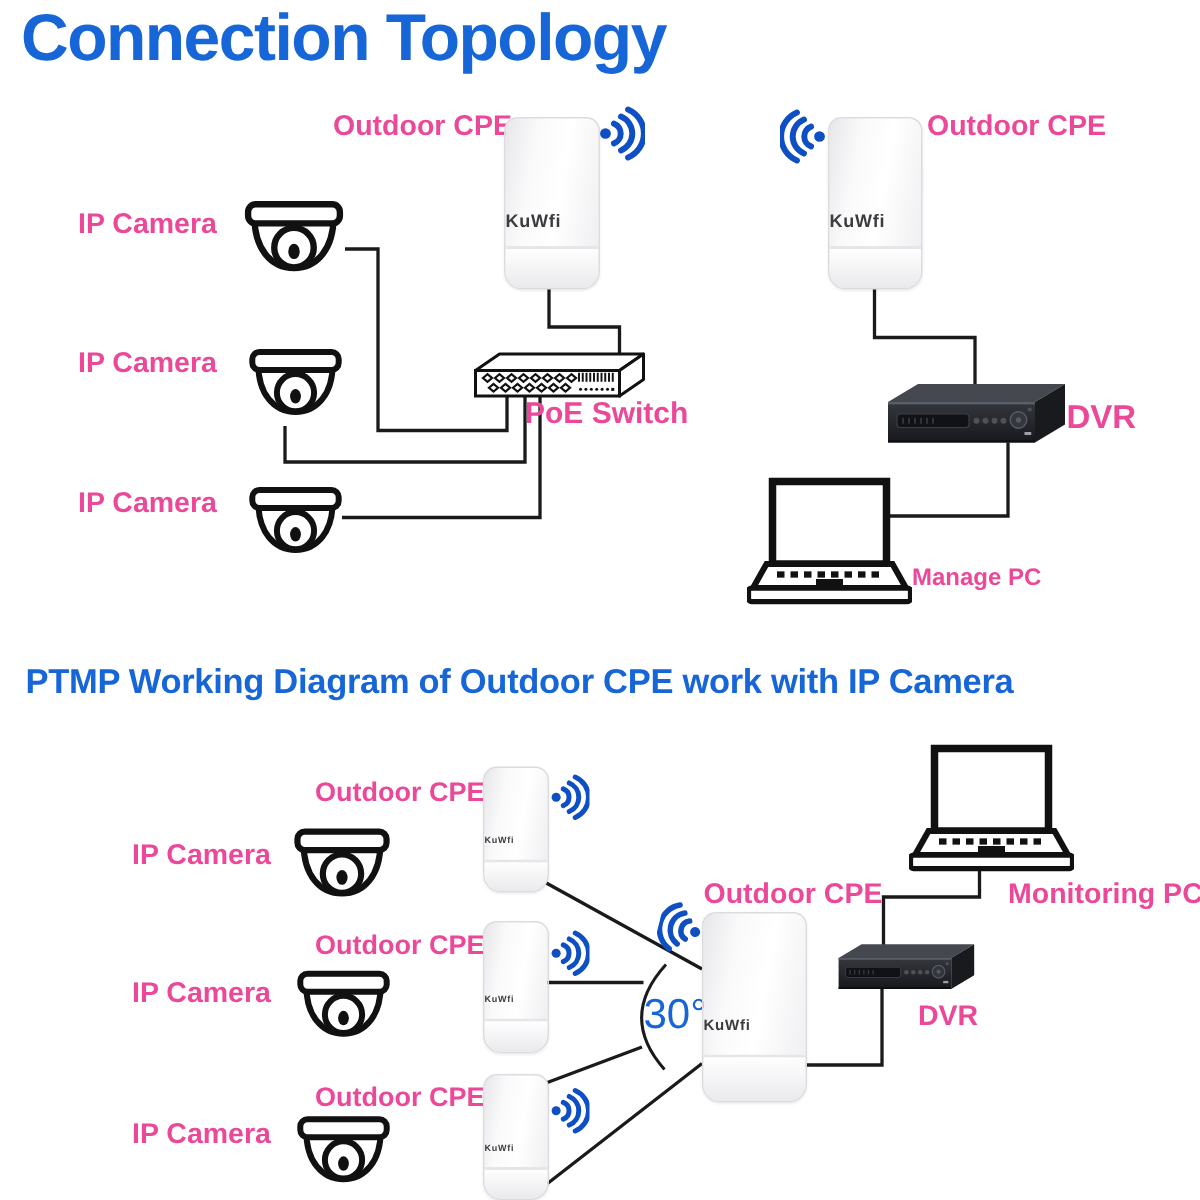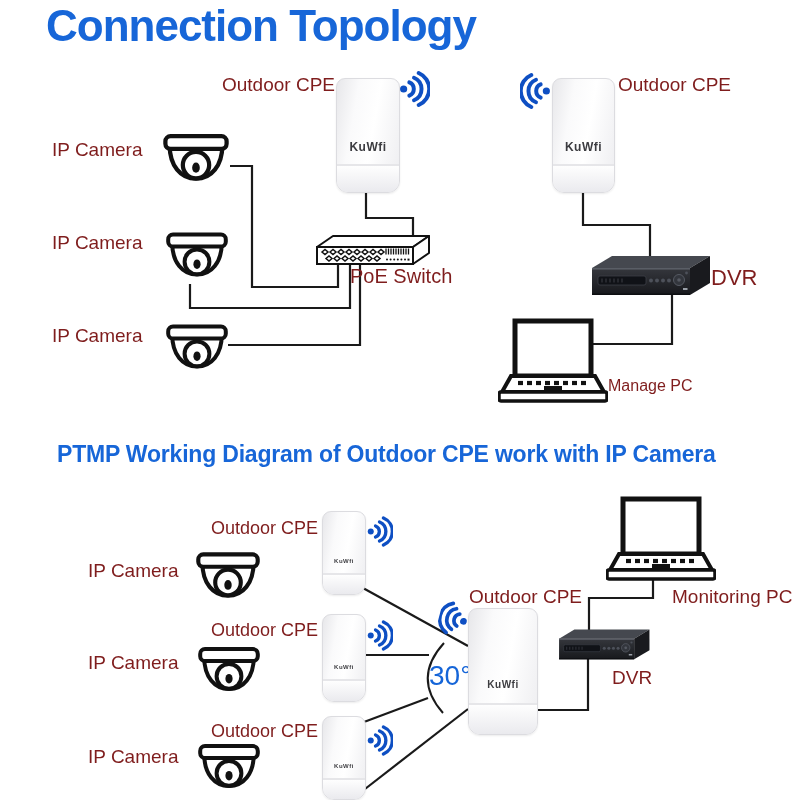--- a/index.html
+++ b/index.html
@@ -3,47 +3,47 @@
 <meta charset="utf-8">
 <style>
   html,body{margin:0;padding:0;background:#fff;}
   .canvas{
     position:relative;width:800px;height:800px;background:#fff;overflow:hidden;
     font-family:"Liberation Sans","DejaVu Sans",sans-serif;color:#111;
   }
   .abs{position:absolute;}
   .title-main{
     left:14px;top:1px;font-size:44px;font-weight:800;letter-spacing:-1px;
-    color:var(--heading-blue);white-space:nowrap;margin-left:32px;
+    color:var(--heading-blue);white-space:nowrap;
   }
   .title-sub{
     left:17px;top:441px;font-size:23px;font-weight:700;letter-spacing:-.2px;
-    color:var(--heading-blue);white-space:nowrap;margin-left:40px;
-  }
-  .lbl{font-weight:400;color:#7f1d1d;white-space:nowrap;}
+    color:var(--heading-blue);white-space:nowrap;
+  }
+  .lbl{font-weight:700;color:#ec4899;white-space:nowrap;}
   .lbl-19{font-size:19px;}
   .lbl-18{font-size:18px;}
   .lbl-22{font-size:22px;}
   .ralign{text-align:right;}
   .angle-lbl{font-size:28px;color:var(--angle-blue);font-weight:400;}
   
   .cpe{
     position:absolute;
     background:linear-gradient(100deg,#e7e7ea 0%,#fafafb 28%,#ffffff 55%,#ededf0 100%);
     border:1px solid #dcdce0;border-radius:9px 9px 12px 12px;
     box-shadow:0 1px 2px rgba(0,0,0,.08);
   }
   .cpe::after{
     content:"";position:absolute;left:0;right:0;bottom:0;height:23%;
     border-top:2px solid #e6e6e9;border-radius:0 0 11px 11px;
     background:linear-gradient(#fefefe,#eaeaee);
   }
   .cpe .brand{
     position:absolute;left:0;right:0;top:60%;transform:translateY(-50%);
-    text-align:center;font-weight:700;color:#3c3c40;letter-spacing:.5px;
+    font-weight:700;color:#3c3c40;letter-spacing:.5px;
   }
   .brand-lg{font-size:12px;}
   .brand-md{font-size:10px;}
   .brand-sm{font-size:6px;letter-spacing:.2px;}
   .wifi{color:var(--wifi-blue);}
   .flip{transform:scaleX(-1);}
   .flip-rot{transform:scaleX(-1) rotate(-14deg);}
   svg.icon{position:absolute;overflow:visible;}
   #wires path{stroke:var(--line-black);stroke-width:2.2;fill:none;}
 </style>

